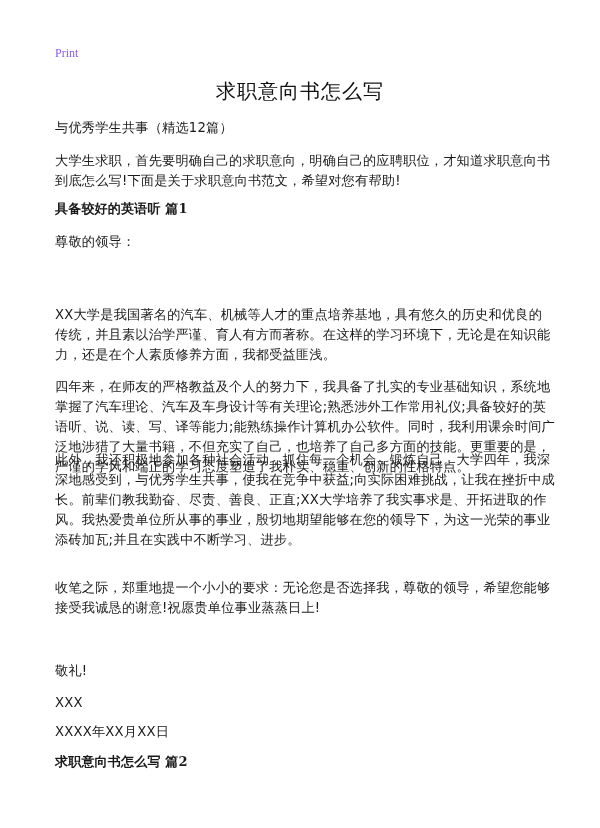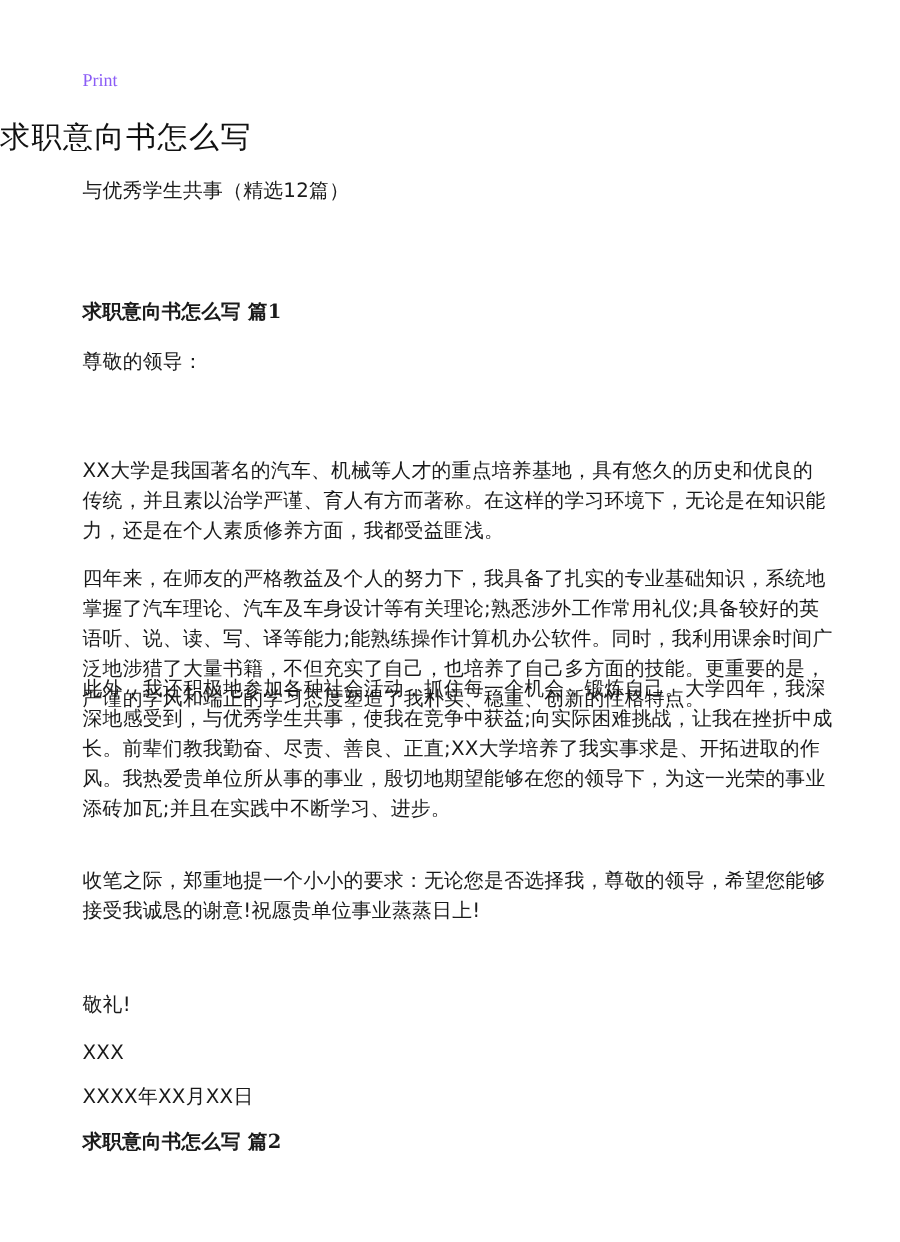--- a/index.html
+++ b/index.html
@@ -1,38 +1,39 @@
 <!DOCTYPE html>
 <html><head>
 <meta charset="utf-8">
 <style>
   html, body { margin: 0; padding: 0; background: #ffffff; }
   body { width: 600px; height: 828px; overflow: hidden; position: relative;
          font-family: "DejaVu Sans", sans-serif; color: #1a1a1a; }
   .page { position: absolute; left: 0; top: 0; width: 600px; height: 828px; }
   .print { position: absolute; left: 55px; top: 46px; font-family: "Liberation Serif", serif;
            font-size: 12px; color: #8b5cf6; }
-  .title { position: absolute; left: 0; width: 600px; top: 78px; text-align: left;
+  .title { position: absolute; left: 0; width: 600px; top: 78px; text-align: center;
            font-size: 20px; font-weight: normal; letter-spacing: 1px; color: #111; }
   .block { position: absolute; left: 55px; width: 500px; font-size: 13.2px; line-height: 20px;
            letter-spacing: 0.2px; }
   .heading { font-weight: bold; font-family: "DejaVu Serif", serif; font-size: 13px; }
 </style>
 </head>
 <body>
 
 <div class="page">
   <div class="print">Print</div>
 
   <div class="title">求职意向书怎么写</div>
 
   <div class="block" style="top:118px;">与优秀学生共事（精选12篇）</div>
 
+  <div class="block" style="top:151px;">大学生求职，首先要明确自己的求职意向，明确自己的应聘职位，才知道求职意向书到底怎么写!下面是关于求职意向书范文，希望对您有帮助!</div>
 
-  <div class="block heading" style="top:199px;">求职意向书怎么写 篇1</div>
+  <div class="block heading" style="top:199px;">具备较好的英语听 篇1</div>
 
   <div class="block" style="top:232px;">尊敬的领导：</div>
 
 
   <div class="block" style="top:305px;">XX大学是我国著名的汽车、机械等人才的重点培养基地，具有悠久的历史和优良的传统，并且素以治学严谨、育人有方而著称。在这样的学习环境下，无论是在知识能力，还是在个人素质修养方面，我都受益匪浅。</div>
 
   <div class="block" style="top:377px;">四年来，在师友的严格教益及个人的努力下，我具备了扎实的专业基础知识，系统地掌握了汽车理论、汽车及车身设计等有关理论;熟悉涉外工作常用礼仪;具备较好的英语听、说、读、写、译等能力;能熟练操作计算机办公软件。同时，我利用课余时间广泛地涉猎了大量书籍，不但充实了自己，也培养了自己多方面的技能。更重要的是，严谨的学风和端正的学习态度塑造了我朴实、稳重、创新的性格特点。</div>
 
   <div class="block" style="top:450px;">此外，我还积极地参加各种社会活动，抓住每一个机会，锻炼自己。大学四年，我深深地感受到，与优秀学生共事，使我在竞争中获益;向实际困难挑战，让我在挫折中成长。前辈们教我勤奋、尽责、善良、正直;XX大学培养了我实事求是、开拓进取的作风。我热爱贵单位所从事的事业，殷切地期望能够在您的领导下，为这一光荣的事业添砖加瓦;并且在实践中不断学习、进步。</div>
 

